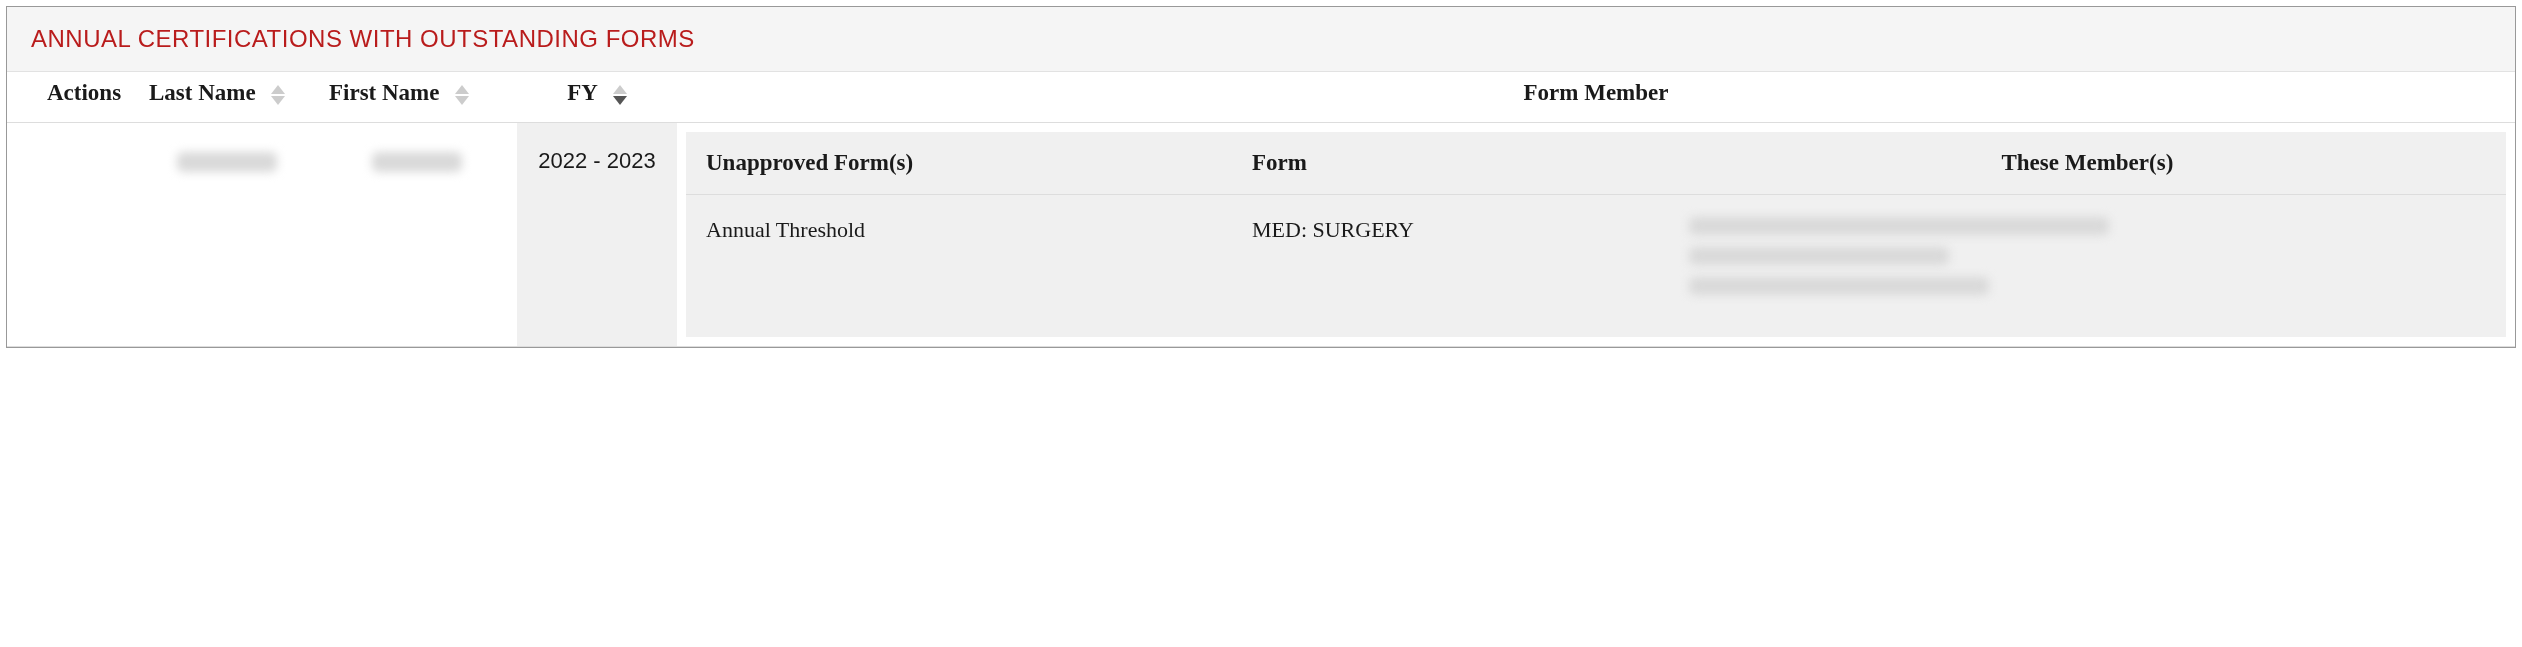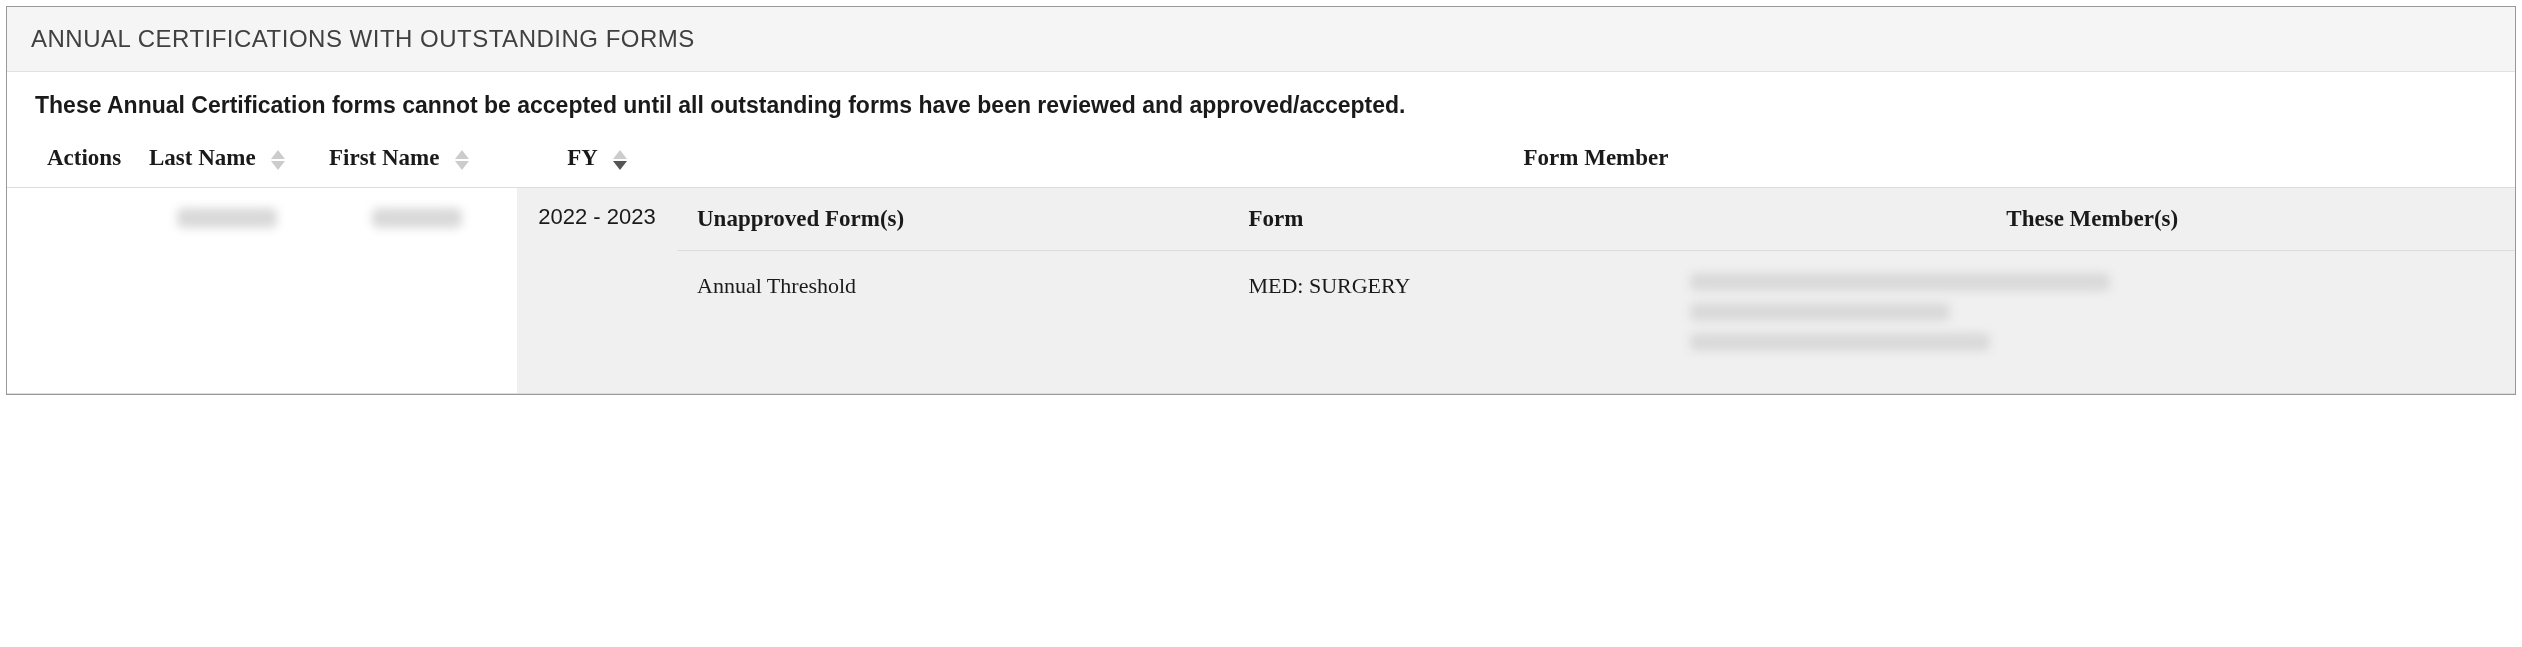--- a/index.html
+++ b/index.html
@@ -14,21 +14,21 @@
     border:1px solid #999;
     background:#fff;
   }
   .panel-header {
     background:#f5f5f5;
     padding:18px 24px;
     border-bottom:1px solid #e2e2e2;
     font-size:24px;
     letter-spacing:0.5px;
     font-weight:400;
-    color:#404040;
+    color:#b91c1c;
   }
   .panel-body { background:#fff; }
   .notice {
     font-weight:700;
     font-size:23px;
     padding:20px 28px 18px 28px;
   }
   table.outer {
     width:100%;
     border-collapse:collapse;
@@ -60,21 +60,21 @@
     width:0; height:0; display:block;
     border-left:7px solid transparent;
     border-right:7px solid transparent;
   }
   .sorter .tri-up   { border-bottom:9px solid #ccc; margin-bottom:2px; }
   .sorter .tri-down { border-top:9px solid #ccc; }
   .sorter.desc .tri-down { border-top-color:#555; }
 
   table.outer > tbody > tr > td {
     vertical-align:top;
-    padding:0;
+    padding:9px;
     font-size:22px;
     border-bottom:1px solid #ddd;
   }
   .cell-pad { padding:16px 12px; }
   .fy-cell {
     background:#f0f0f0;
     text-align:center;
     padding:16px 8px;
     height:100%;
   }
@@ -119,21 +119,20 @@
   .ql1 { width:420px; }
   .ql2 { width:260px; }
   .ql3 { width:300px; }
 </style>
 </head>
 <body>
 
 <div class="panel">
   <div class="panel-header">ANNUAL CERTIFICATIONS WITH OUTSTANDING FORMS</div>
   <div class="panel-body">
-    <div class="notice">These Annual Certification forms cannot be accepted until all outstanding forms have been reviewed and approved/accepted.</div>
 
     <table class="outer">
       <colgroup>
         <col class="col-actions">
           <col class="col-last">
           <col class="col-first">
           <col class="col-fy">
           <col class="col-status">
       </colgroup>
       <thead>

